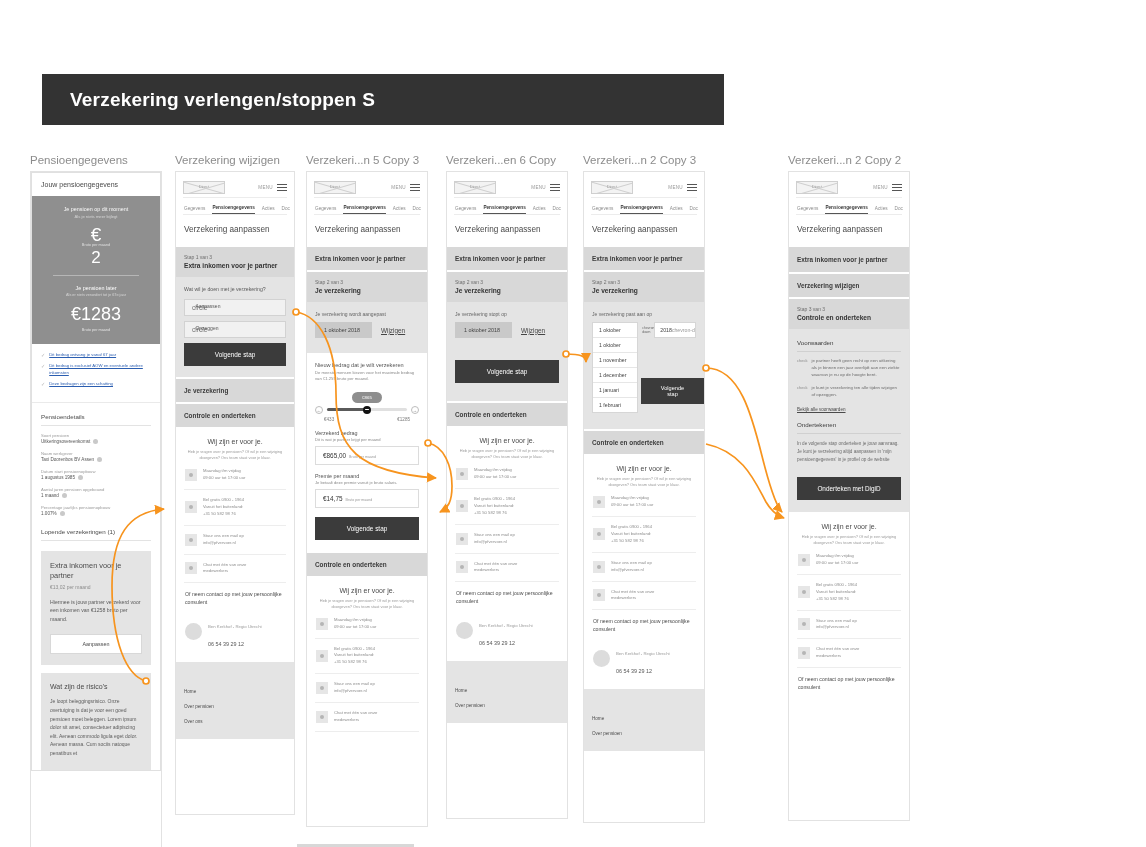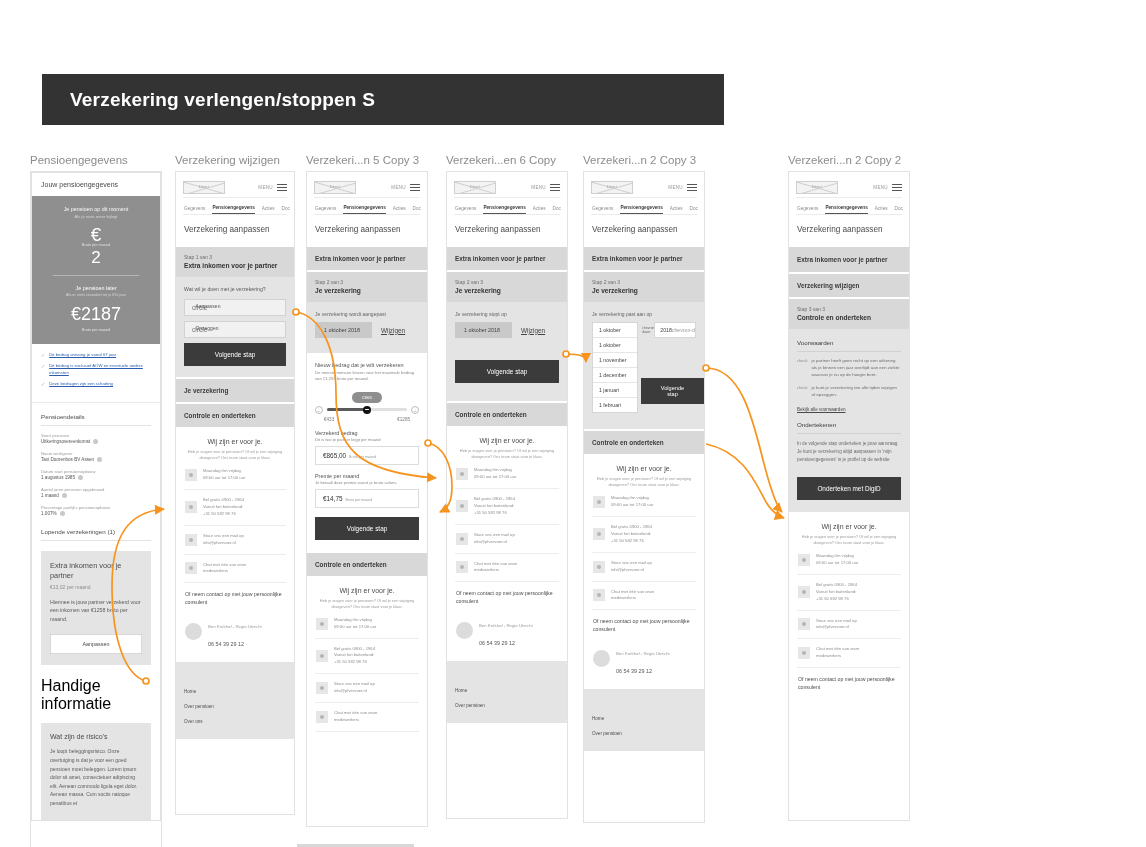--- a/index.html
+++ b/index.html
@@ -228,21 +228,21 @@
         <div class="p1-head">Jouw pensioengegevens</div>
         <div class="p1-hero">
           <div class="h1">Je pensioen op dit moment</div>
           <div class="h2">Als je niets meer bijlegt</div>
           <div class="big">€</div>
           <div class="cap">Bruto per maand</div>
           <div class="big2">2</div>
           <div class="rule"></div>
           <div class="h3">Je pensioen later</div>
           <div class="h4">Als er niets verandert tot je 67e jaar</div>
-          <div class="big3">€2187</div>
+          <div class="big3">€1283</div>
           <div class="cap2">Bruto per maand</div>
         </div>
         <div class="p1-checks">
           <div class="c">
             <span class="ck">✓</span>
             <span class="cl">Dit bedrag ontvang je vanaf 67 jaar</span>
           </div>
           <div class="c">
             <span class="ck">✓</span>
             <span class="cl">Dit bedrag is exclusief AOW en eventuele andere inkomsten</span>
@@ -276,23 +276,20 @@
           </div>
         </div>
         <div class="p1-sec">
           <div class="st">Lopende verzekeringen (1)</div>
         </div>
         <div class="p1-ins">
           <div class="it">Extra inkomen voor je partner</div>
           <div class="pm">€13,02 per maand</div>
           <div class="dsc">Hiermee is jouw partner verzekerd voor een inkomen van €1258 bruto per maand.</div>
           <div class="btn">Aanpassen</div>
-        </div>
-        <div class="p1-info">
-          <div class="st">Handige informatie</div>
         </div>
         <div class="p1-risk">
           <div class="rt">Wat zijn de risico's</div>
           <div class="rb">Je loopt beleggingsrisico. Onze overtuiging is dat je voor een goed pensioen moet beleggen. Lorem ipsum dolor sit amet, consectetuer adipiscing elit. Aenean commodo ligula eget dolor. Aenean massa. Cum sociis natoque penatibus et</div>
         </div>
       </div>
     </div>
   </div>
 
   <div class="frame" style="left:175px; width:120px;">

